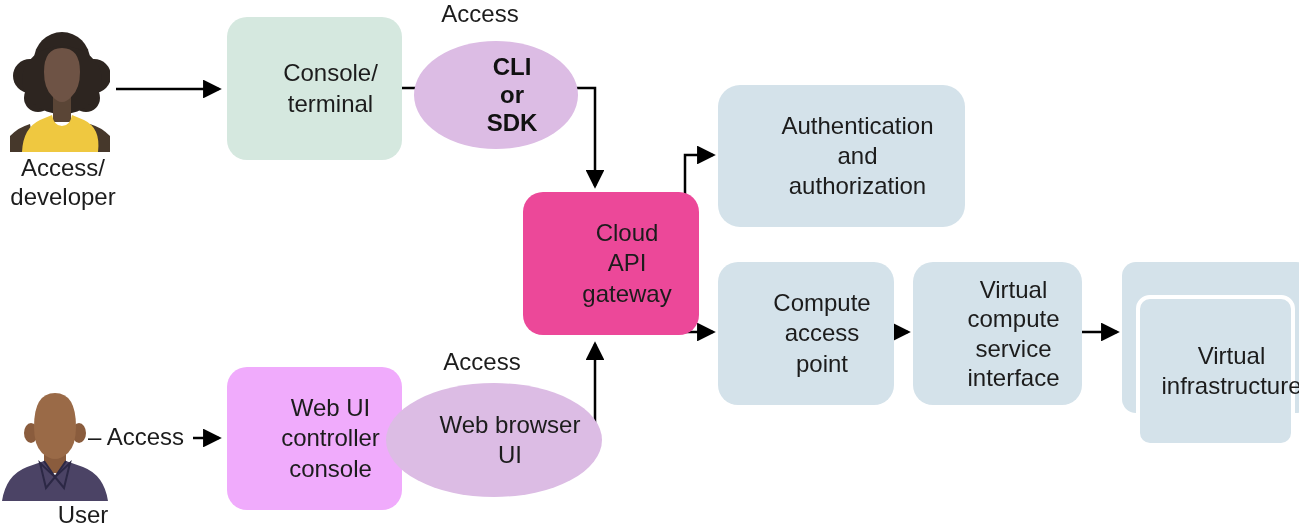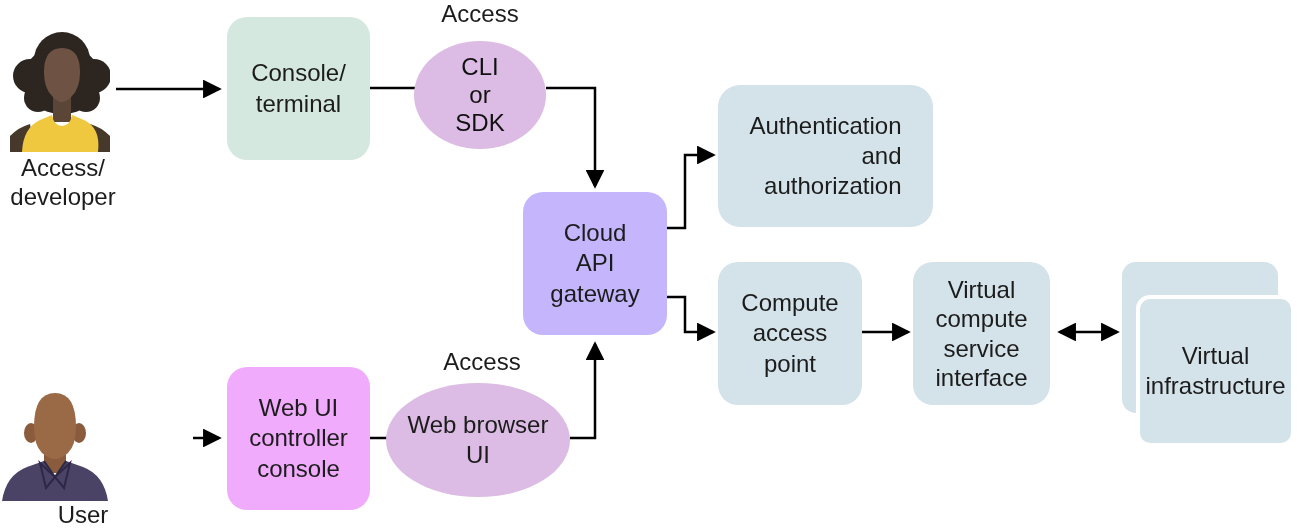--- a/index.html
+++ b/index.html
@@ -19,35 +19,36 @@
   .node {
     position: absolute;
     display: flex;
     align-items: center;
     justify-content: center;
     text-align: center;
     white-space: pre-line;
     font-size: 24px;
     line-height: 1.26;
     color: #1c1c1c;
+    padding-left: 32px;
   }
   .label {
     position: absolute;
     font-size: 24px;
     color: #1c1c1c;
     text-align: center;
     white-space: pre-line;
     line-height: 1.2;
   }
   
   .n-console   { left: 227px; top: 17px;  width: 143px; height: 143px; background: #d5e8df; border-radius: 20px; }
   .n-cli       { left: 414px; top: 41px;  width: 132px; height: 108px; background: #dcbce4; border-radius: 50%;
-                 font-weight: 400; color: #111111; line-height: 1.18; }
-  .n-gateway   { left: 523px; top: 192px; width: 144px; height: 143px; background: #c4b5fd; border-radius: 20px; }
-  .n-auth      { left: 718px; top: 85px;  width: 215px; height: 142px; background: #d4e2ea; border-radius: 22px; text-align: right; }
+                 font-weight: 700; color: #111111; line-height: 1.18; }
+  .n-gateway   { left: 523px; top: 192px; width: 144px; height: 143px; background: #ec4899; border-radius: 20px; }
+  .n-auth      { left: 718px; top: 85px;  width: 215px; height: 142px; background: #d4e2ea; border-radius: 22px; }
   .n-compute   { left: 718px; top: 262px; width: 144px; height: 143px; background: #d4e2ea; border-radius: 20px; }
   .n-vcsi      { left: 913px; top: 262px; width: 137px; height: 143px; background: #d4e2ea; border-radius: 20px; line-height: 1.22; }
   .n-infraback { left: 1122px; top: 262px; width: 156px; height: 151px; background: #d4e2ea; border-radius: 14px; }
   .n-infra     { left: 1136px; top: 295px; width: 159px; height: 152px; background: #d4e2ea; border-radius: 14px;
                  border: 4px solid #ffffff; box-sizing: border-box; }
   .n-webui     { left: 227px; top: 367px; width: 143px; height: 143px; background: #f0abfc; border-radius: 20px; }
   .n-browser   { left: 386px; top: 383px; width: 184px; height: 114px; background: #dcbce4; border-radius: 50%; text-align: center; }
   
   .l-access-top    { left: 410px; top: 0px;   width: 140px; }
   .l-access-bottom { left: 412px; top: 348px; width: 140px; }
@@ -105,20 +106,21 @@
     <ellipse cx="77" cy="44" rx="7" ry="10" fill="#8a5c3d"></ellipse>
     <path d="M42 52 H64 V84 H42 Z" fill="#8a5c3d"></path>
     <path d="M32 38 Q32 4 53 4 Q74 4 74 38 Q74 56 66 64 Q59 70 53 70 Q47 70 40 64 Q32 56 32 38 Z" fill="#9a6a47"></path>
     <path d="M0 112 Q4 86 25 78 L42 72 L53 88 L64 72 L81 78 Q102 86 106 112 Z" fill="#4b4365"></path>
     <path d="M42 72 L53 88 L64 72" fill="none" stroke="#2c2845" stroke-width="2"></path>
     <path d="M38 74 L53 88 L44 99 Z" fill="#4b4365" stroke="#2c2845" stroke-width="2"></path>
     <path d="M68 74 L53 88 L62 99 Z" fill="#4b4365" stroke="#2c2845" stroke-width="2"></path>
   </svg>
   <div class="label l-user">User</div>
 
+  <div class="label l-access-inline">– Access</div>
 
   <div class="label l-access-top">Access</div>
   <div class="label l-access-bottom">Access</div>
 
   <div class="node n-console">Console/
 terminal</div>
   <div class="node n-cli">CLI
 or
 SDK</div>
   <div class="node n-gateway">Cloud

